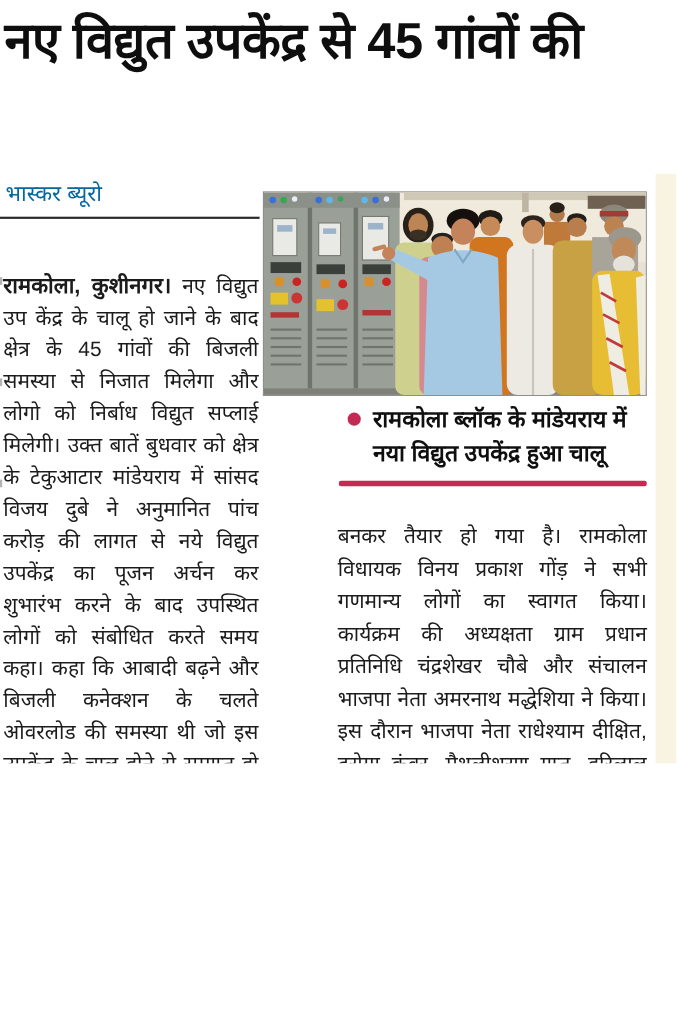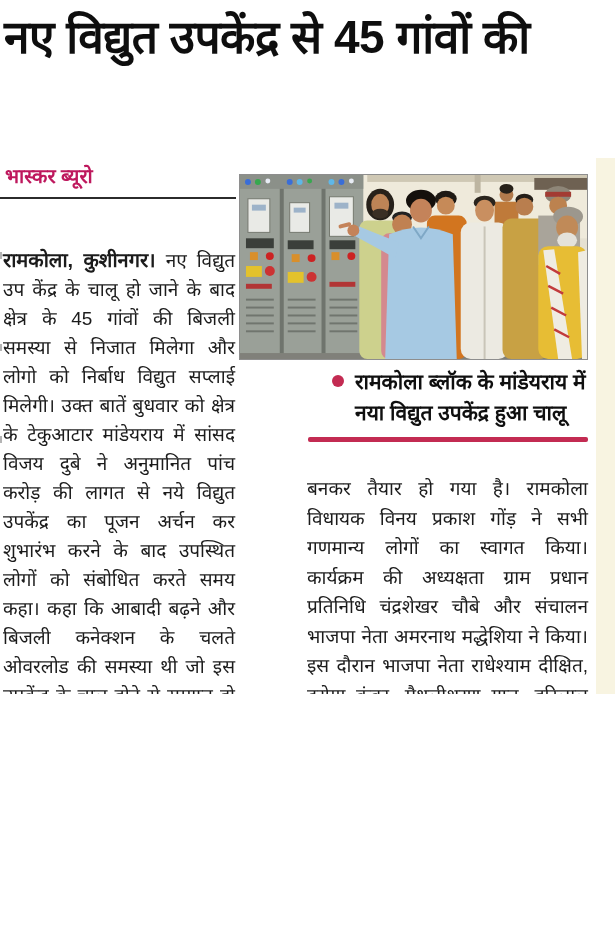--- a/index.html
+++ b/index.html
@@ -11,32 +11,32 @@
   .page{
     position:relative;width:615px;height:694px;background:#ffffff;overflow:hidden;
     font-family:"Liberation Sans","DejaVu Sans",sans-serif;color:var(--text);
   }
   .headline{
     position:absolute;top:4px;left:4px;width:608px;
     font-weight:700;font-size:46px;line-height:66px;letter-spacing:-0.5px;color:#0e0e0e;
   }
   .hl-line{white-space:nowrap;}
   .byline{
-    position:absolute;top:162px;left:5px;font-size:20px;font-weight:700;color:#be185d;
+    position:absolute;top:162px;left:5px;font-size:20px;font-weight:400;color:#0369a1;
   }
   .byline-rule{
     position:absolute;top:197px;left:0;width:236px;height:2px;background:#2b2b2b;
   }
   .photo-frame{
     position:absolute;top:174px;left:239px;width:349px;height:186px;
     border:1px solid #8e8e8e;box-sizing:border-box;background:#e6e1d2;
   }
   .photo-frame svg{display:block;width:100%;height:100%;}
   .caption{
-    position:absolute;top:366px;left:322px;width:282px;box-sizing:border-box;
+    position:absolute;top:366px;left:306px;width:282px;box-sizing:border-box;
     padding-left:33px;font-size:21px;line-height:31px;font-weight:700;color:#0f0f0f;
   }
   .caption-bullet{
     position:absolute;left:10px;top:9px;width:12px;height:12px;border-radius:50%;
     background:var(--caption-accent);
   }
   .caption-underline{
     position:absolute;top:437px;left:308px;width:280px;height:5px;
     background:var(--caption-accent);border-radius:2px;
   }

